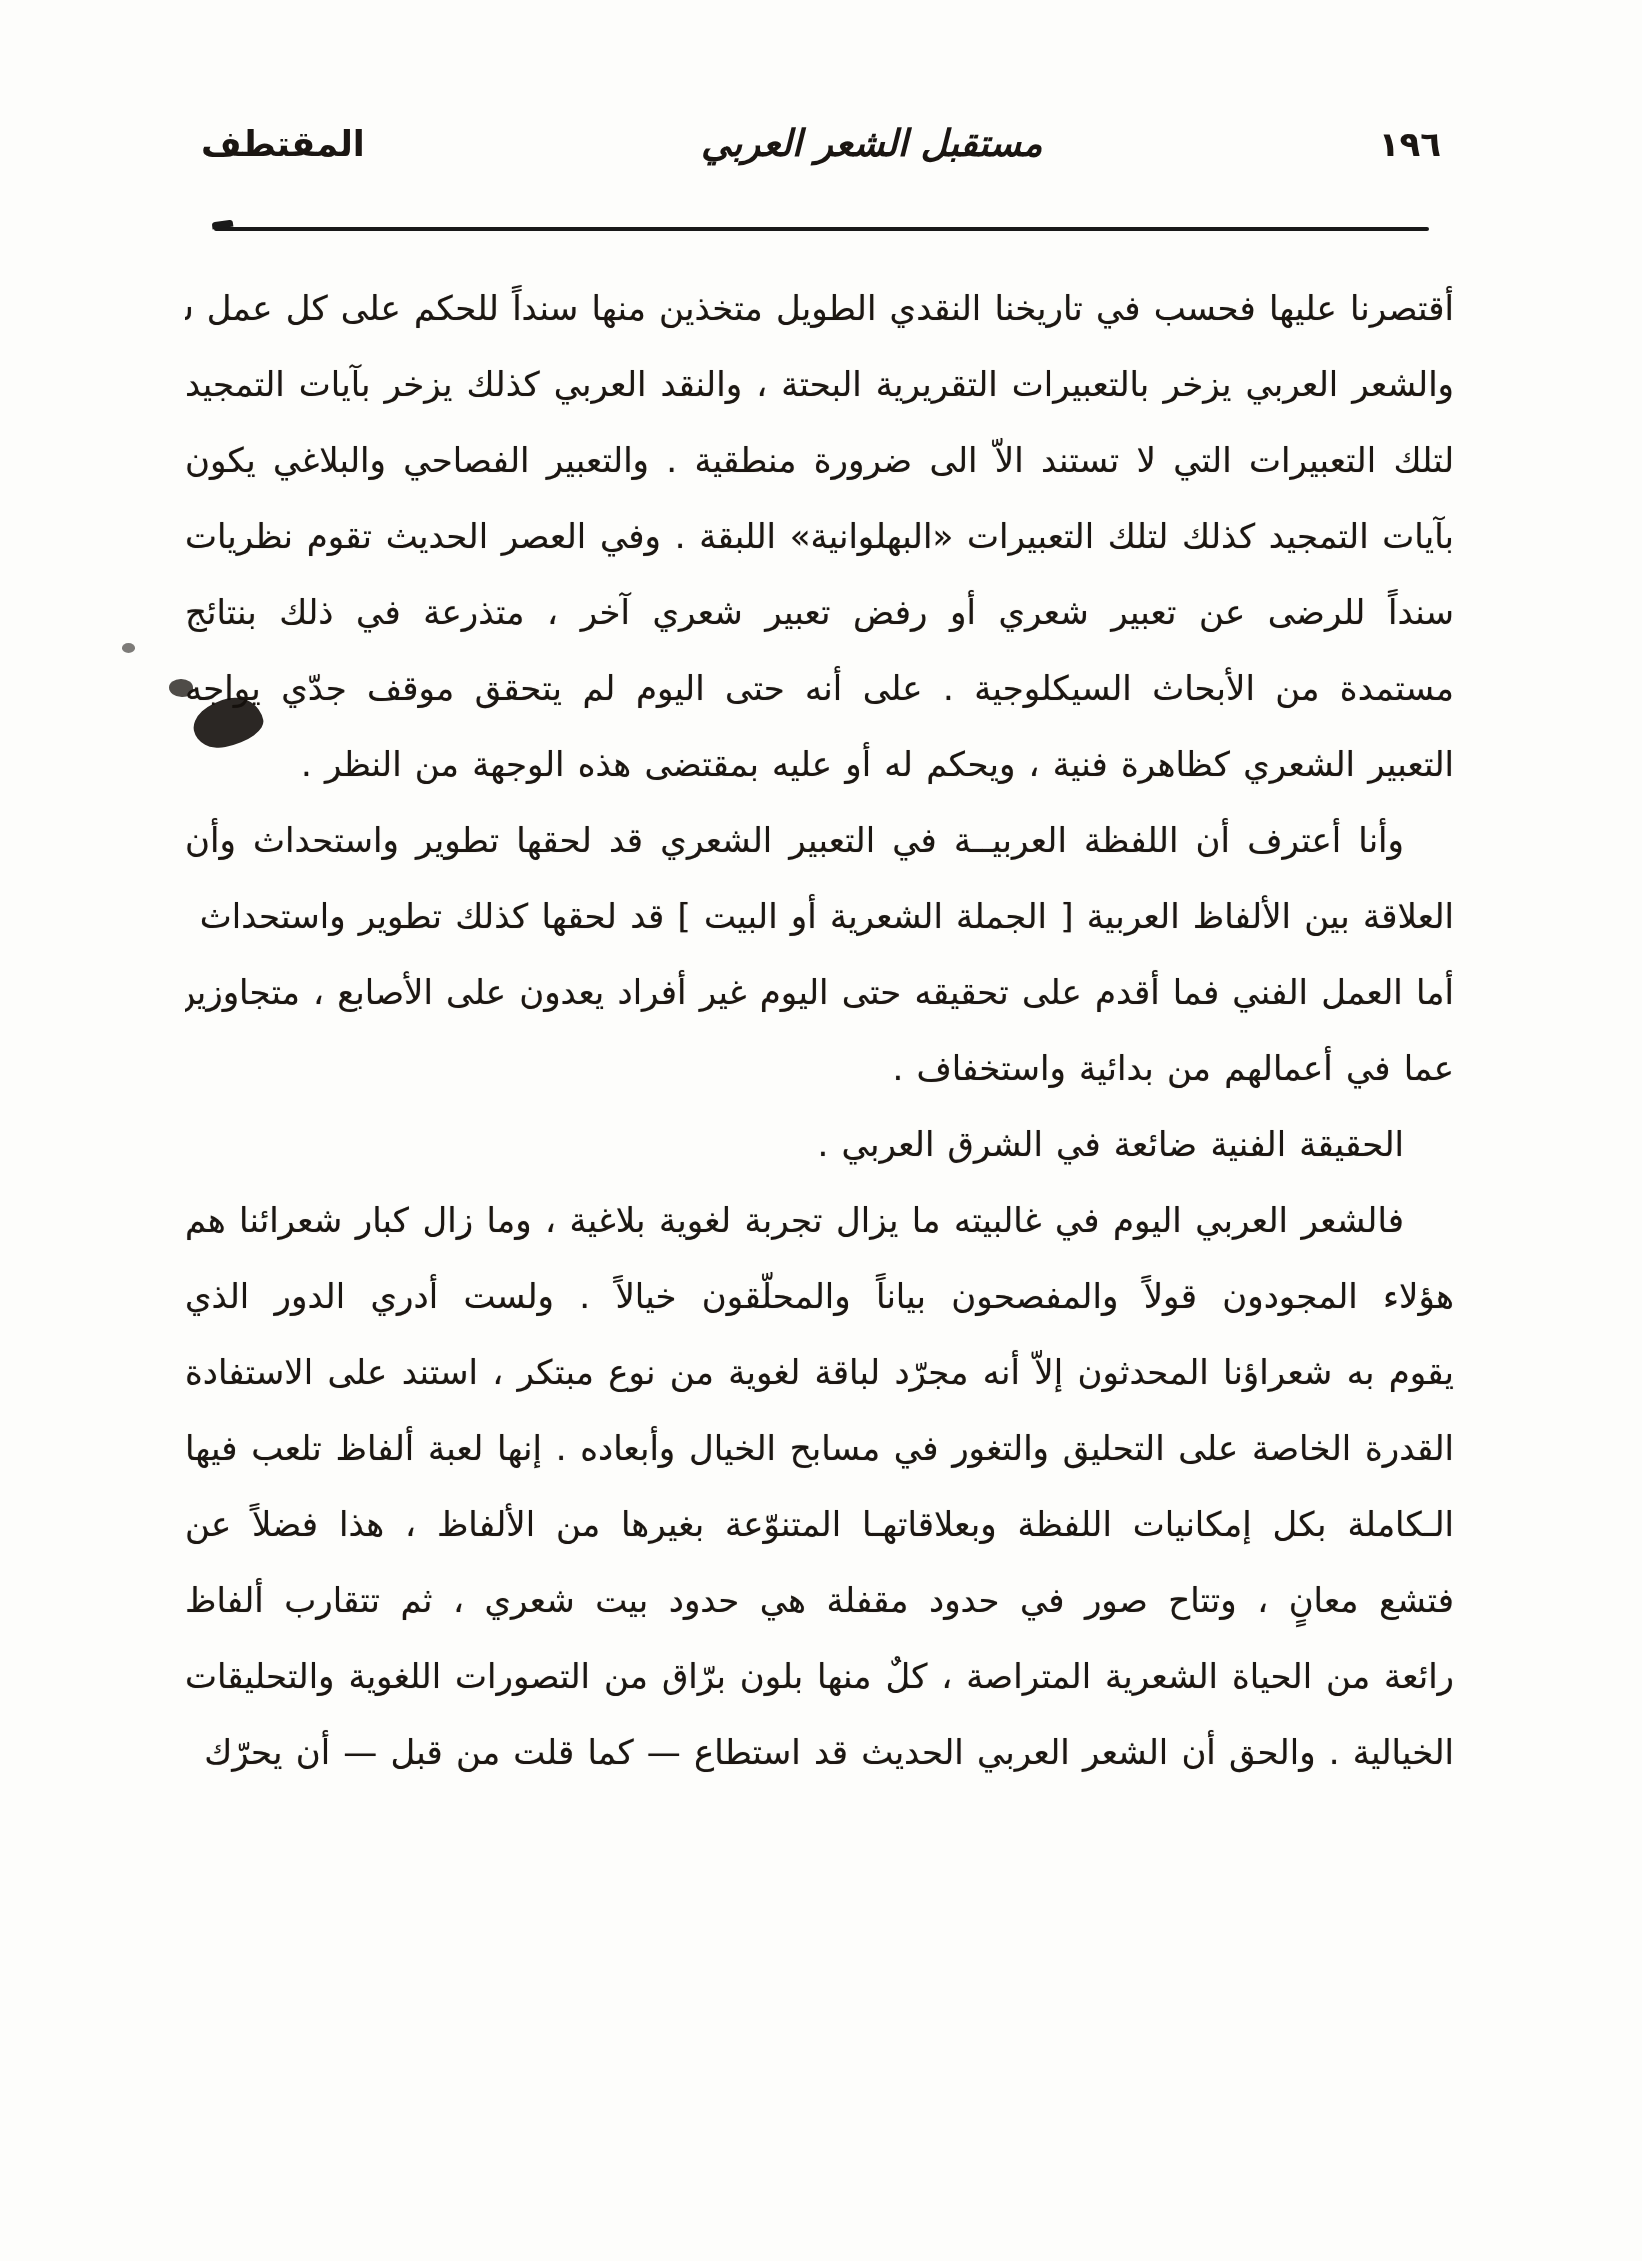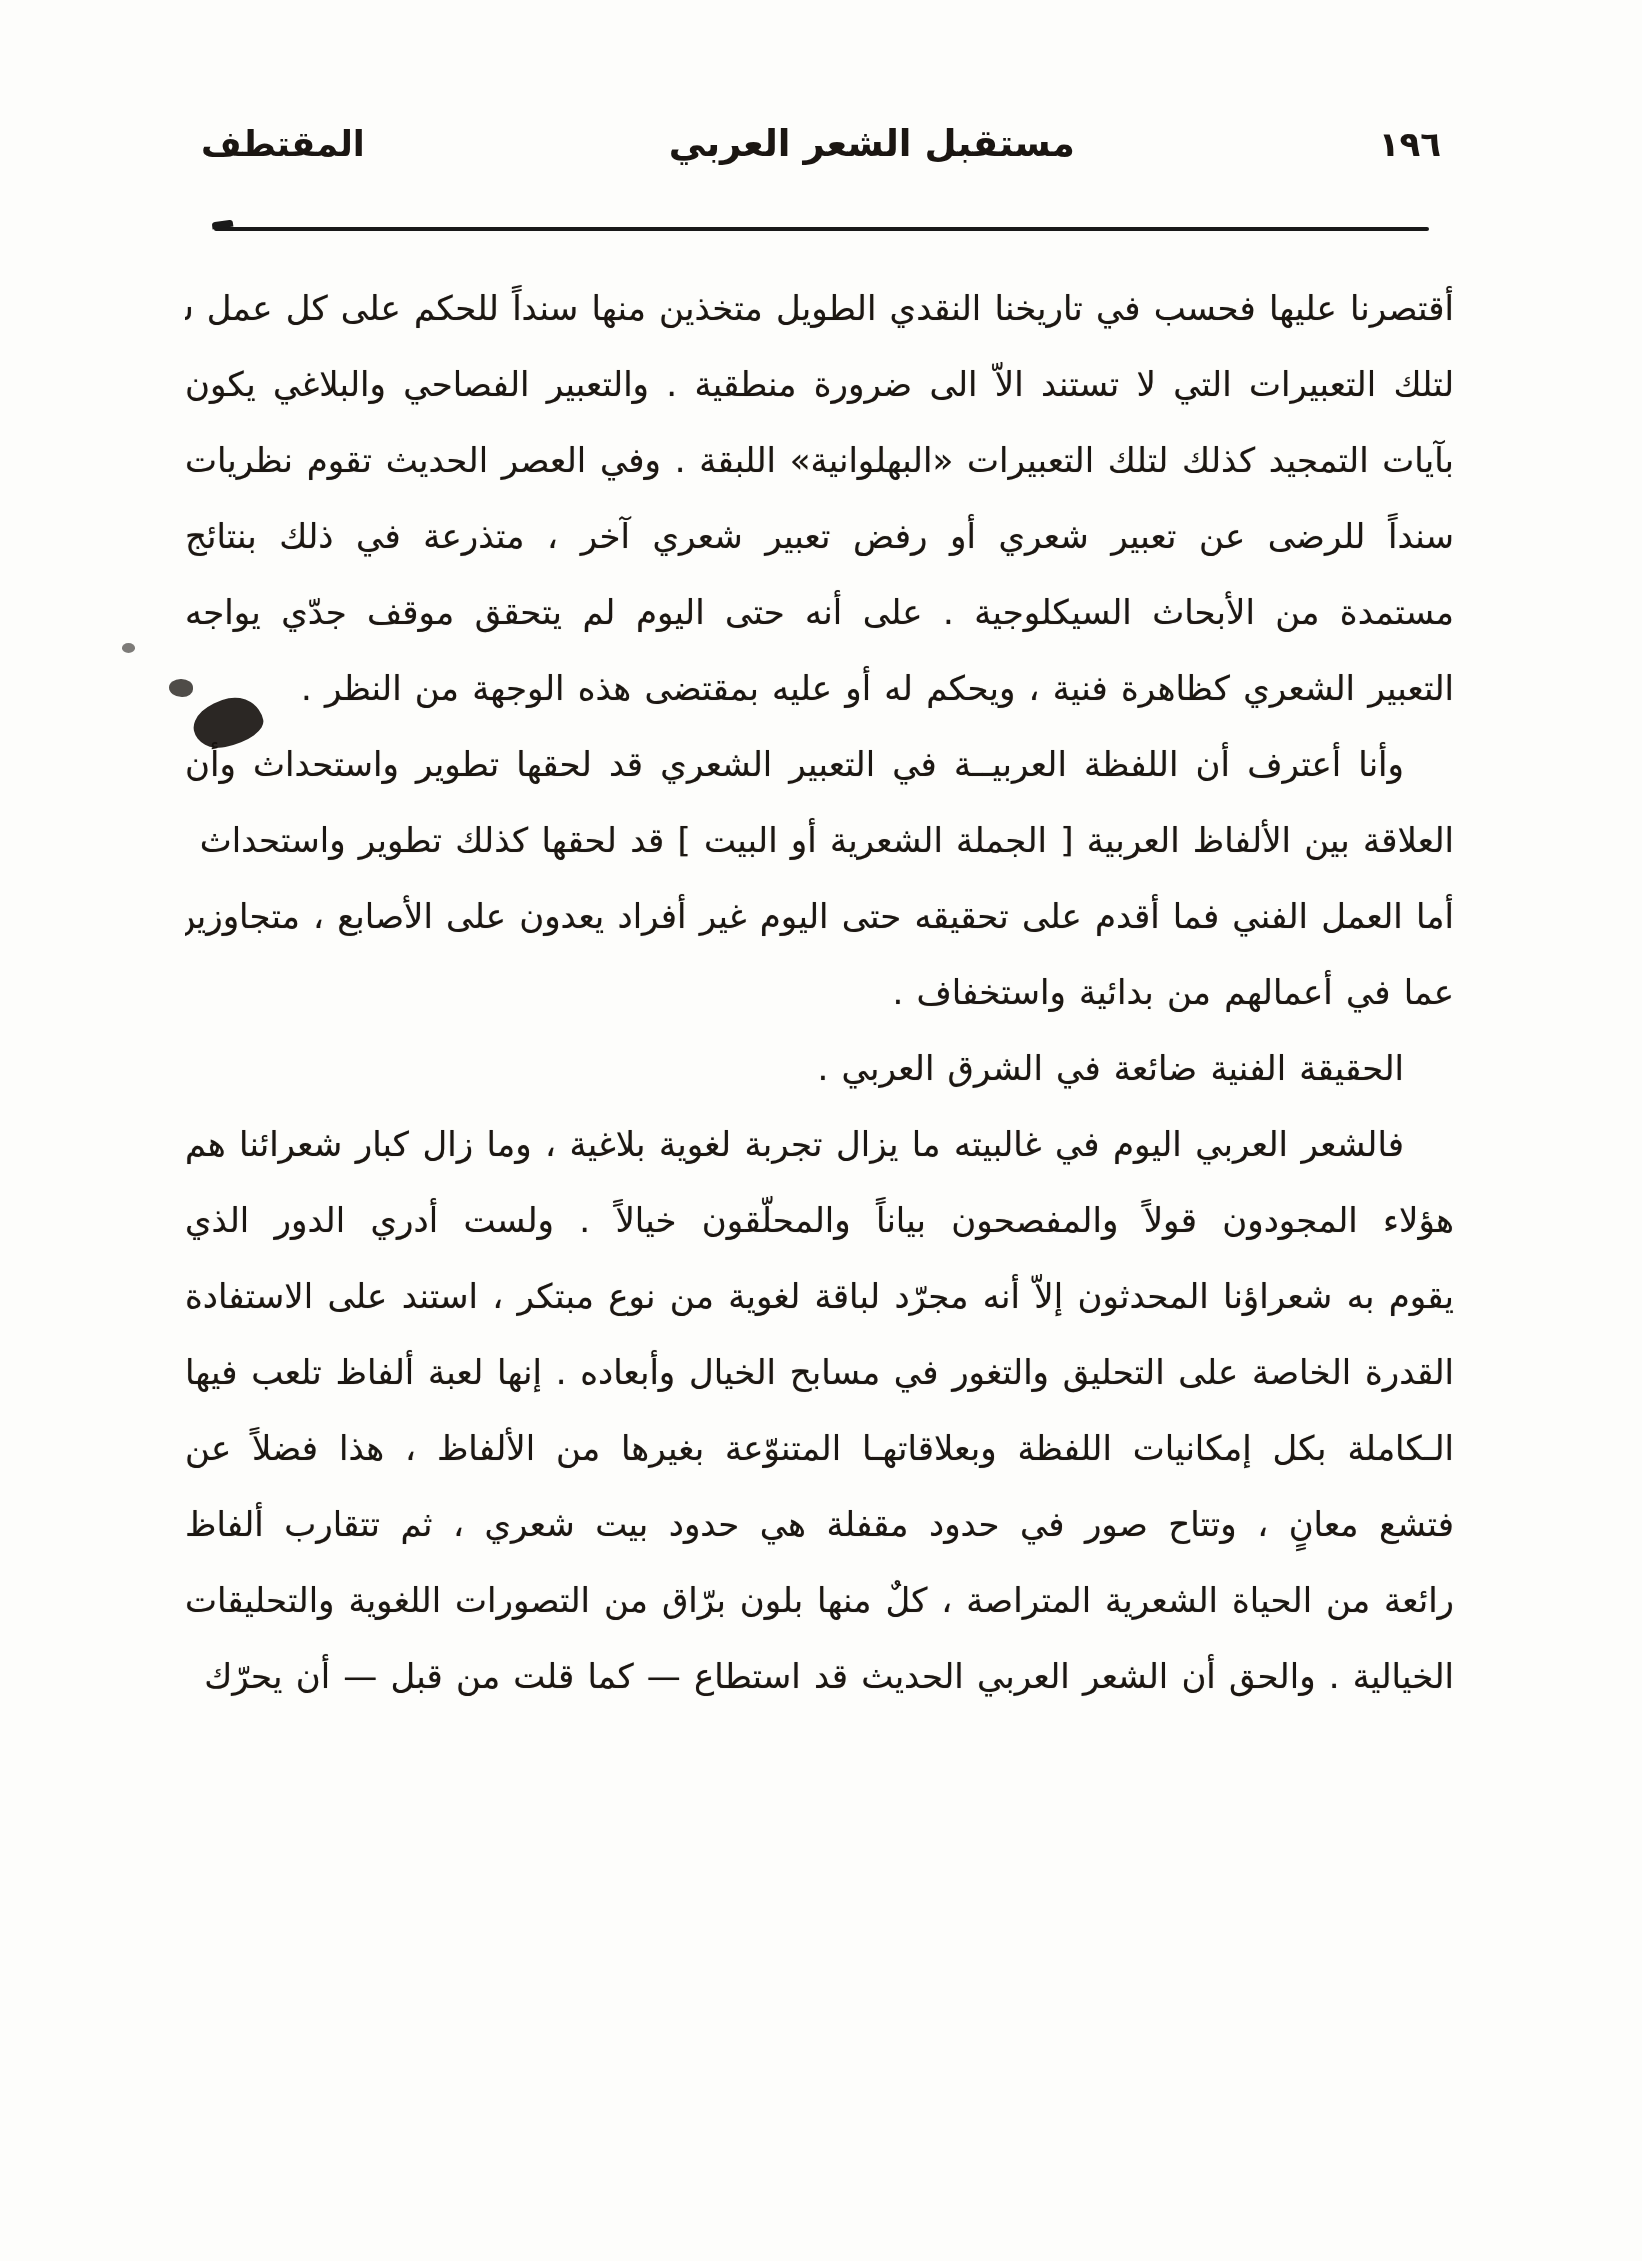--- a/index.html
+++ b/index.html
@@ -22,21 +22,21 @@
     position: absolute;
     top: 122px;
     right: 201px;
     left: 201px;
     display: flex;
     justify-content: space-between;
     align-items: baseline;
     font-weight: bold;
   }
   .header .page-number { font-size: 34px; letter-spacing: 1.6px; }
-  .header .page-title  { font-size: 37px; }
+  .header .page-title  { font-size: 37px; font-style: italic; }
   .header .magazine    { font-size: 35px; }
 
   .header-rule {
     position: absolute;
     top: 227px;
     right: 213px;
     left: 214px;
     height: 4.1px;
     background: #191919;
     border-radius: 2.4px;
@@ -111,20 +111,21 @@
     <span class="page-number">١٩٦</span>
     <span class="page-title">مستقبل الشعر العربي</span>
     <span class="magazine">المقتطف</span>
   </div>
 
   <div class="header-rule"></div>
 
   <div class="text-block">
       <div class="para">
         <div class="line">أقتصرنا عليها فحسب في تاريخنا النقدي الطويل متخذين منها سنداً للحكم على كل عمل شعري .</div>
+        <div class="line">والشعر العربي يزخر بالتعبيرات التقريرية البحتة ، والنقد العربي كذلك يزخر بآيات التمجيد</div>
         <div class="line">لتلك التعبيرات التي لا تستند الاّ الى ضرورة منطقية . والتعبير الفصاحي والبلاغي يكون</div>
         <div class="line">بآيات التمجيد كذلك لتلك التعبيرات «البهلوانية» اللبقة . وفي العصر الحديث تقوم نظريات</div>
         <div class="line">سنداً للرضى عن تعبير شعري أو رفض تعبير شعري آخر ، متذرعة في ذلك بنتائج</div>
         <div class="line">مستمدة من الأبحاث السيكلوجية . على أنه حتى اليوم لم يتحقق موقف جدّي يواجه</div>
         <div class="line">التعبير الشعري كظاهرة فنية ، ويحكم له أو عليه بمقتضى هذه الوجهة من النظر .</div>
       </div>
       <div class="para indent">
         <div class="line">وأنا أعترف أن اللفظة العربيــة في التعبير الشعري قد لحقها تطوير واستحداث وأن</div>
         <div class="line">العلاقة بين الألفاظ العربية [ الجملة الشعرية أو البيت ] قد لحقها كذلك تطوير واستحداث ؛</div>
         <div class="line">أما العمل الفني فما أقدم على تحقيقه حتى اليوم غير أفراد يعدون على الأصابع ، متجاوزين</div>

